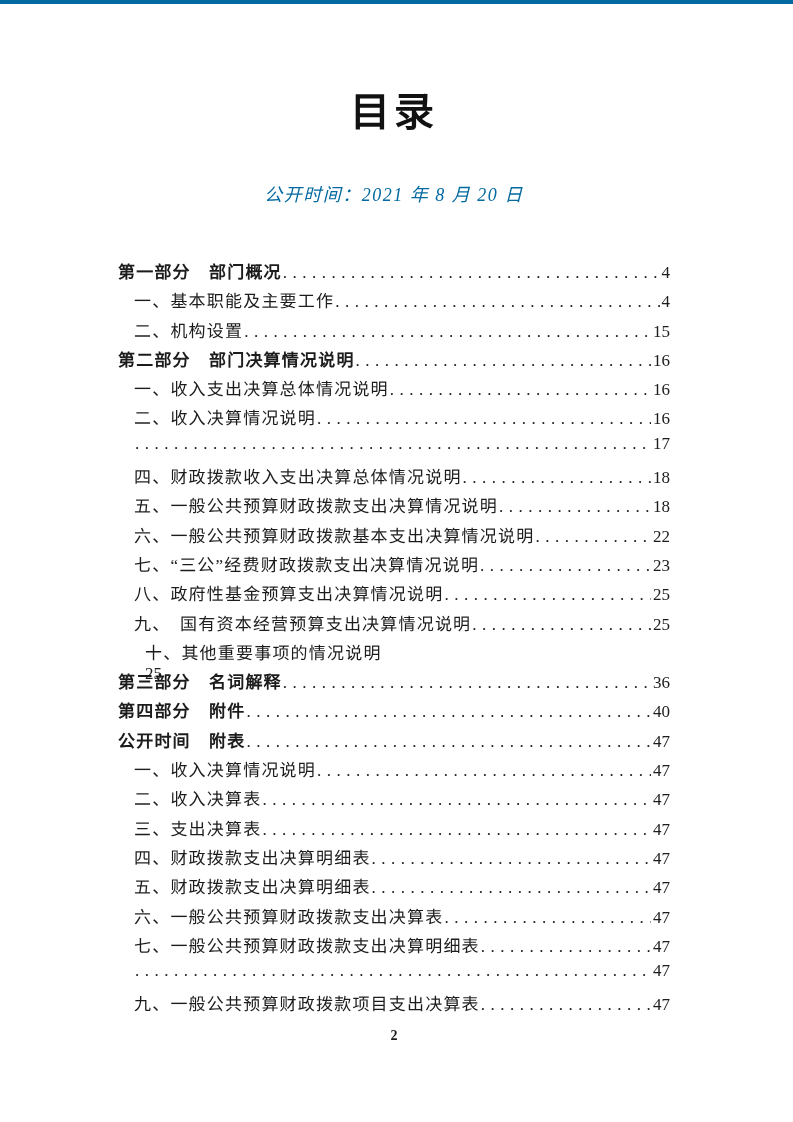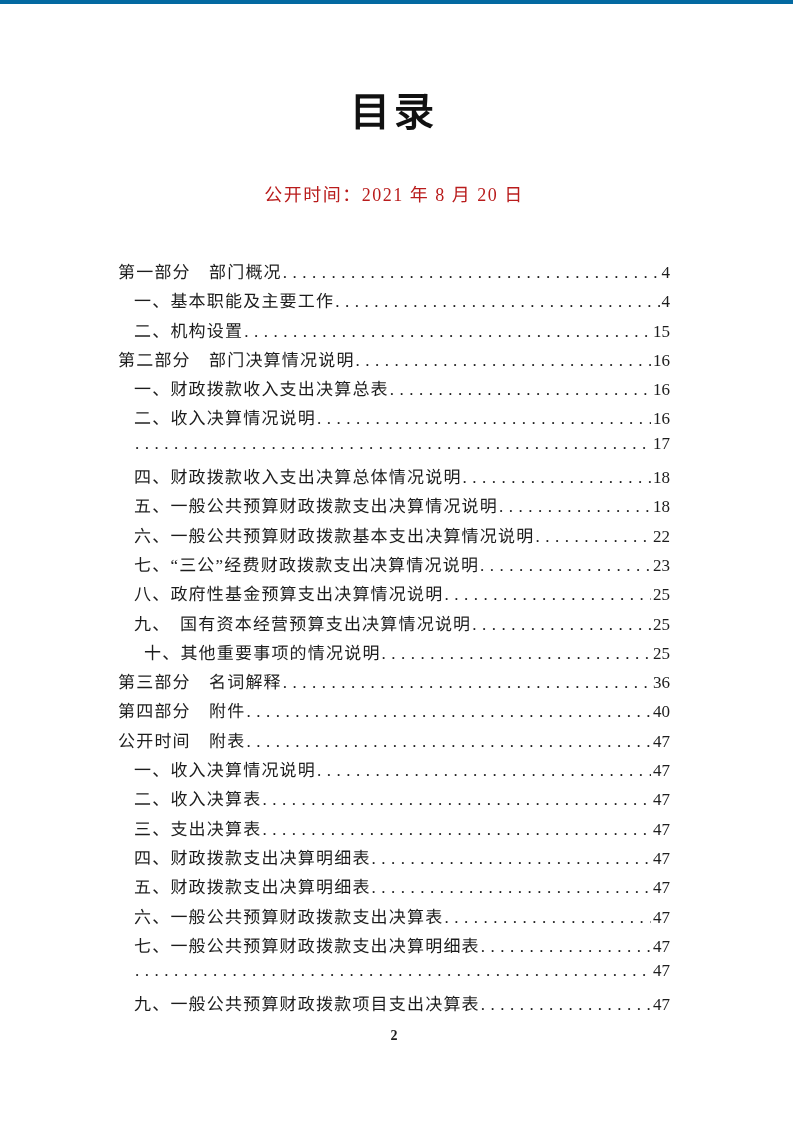--- a/index.html
+++ b/index.html
@@ -29,36 +29,37 @@
     line-height: 48px;
     letter-spacing: 4px;
     color: #111111;
   }
   .publish-line {
     margin-top: 46px;
     text-align: center;
     font-size: 18px;
     line-height: 26px;
     letter-spacing: 1.5px;
-    color: #b91c1c;
+    color: #0369a1;
+    font-style: italic;
   }
   .toc-list {
     margin-top: 50px;
   }
   .toc-row {
     display: flex;
     align-items: baseline;
     height: 29.3px;
     font-size: 17px;
     letter-spacing: 1.2px;
     white-space: nowrap;
   }
   .toc-row.level-1 { padding-left: 16px; }
-  .toc-row.extra-indent { padding-left: 26px; }
-  .toc-row.bold .toc-label { font-weight: 400; }
+  .toc-row.extra-indent { padding-left: 26px; flex-direction: column; }
+  .toc-row.bold .toc-label { font-weight: 700; }
   .toc-label {
     flex: 0 0 auto;
   }
   .toc-leader {
     flex: 1 1 auto;
     overflow: hidden;
     white-space: nowrap;
     margin: 0 2px 0 1px;
     min-width: 0;
   }
@@ -112,21 +113,21 @@
     <span class="toc-page">15</span>
   </div>
 
   <div class="toc-row level-0 bold">
     <span class="toc-label">第二部分　部门决算情况说明</span>
     <span class="toc-leader"></span>
     <span class="toc-page">16</span>
   </div>
 
   <div class="toc-row level-1">
-    <span class="toc-label">一、财政拨款收入支出决算总表</span>
+    <span class="toc-label">一、收入支出决算总体情况说明</span>
     <span class="toc-leader"></span>
     <span class="toc-page">16</span>
   </div>
 
   <div class="toc-row level-1">
     <span class="toc-label">二、收入决算情况说明</span>
     <span class="toc-leader"></span>
     <span class="toc-page">16</span>
   </div>
 

